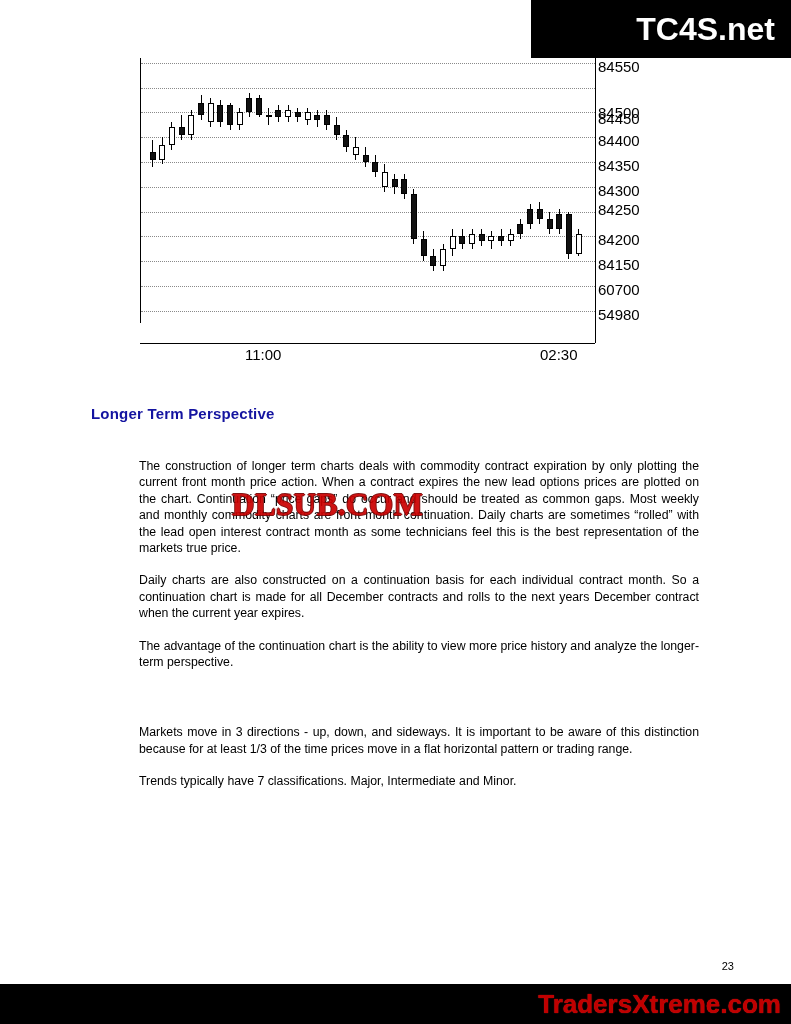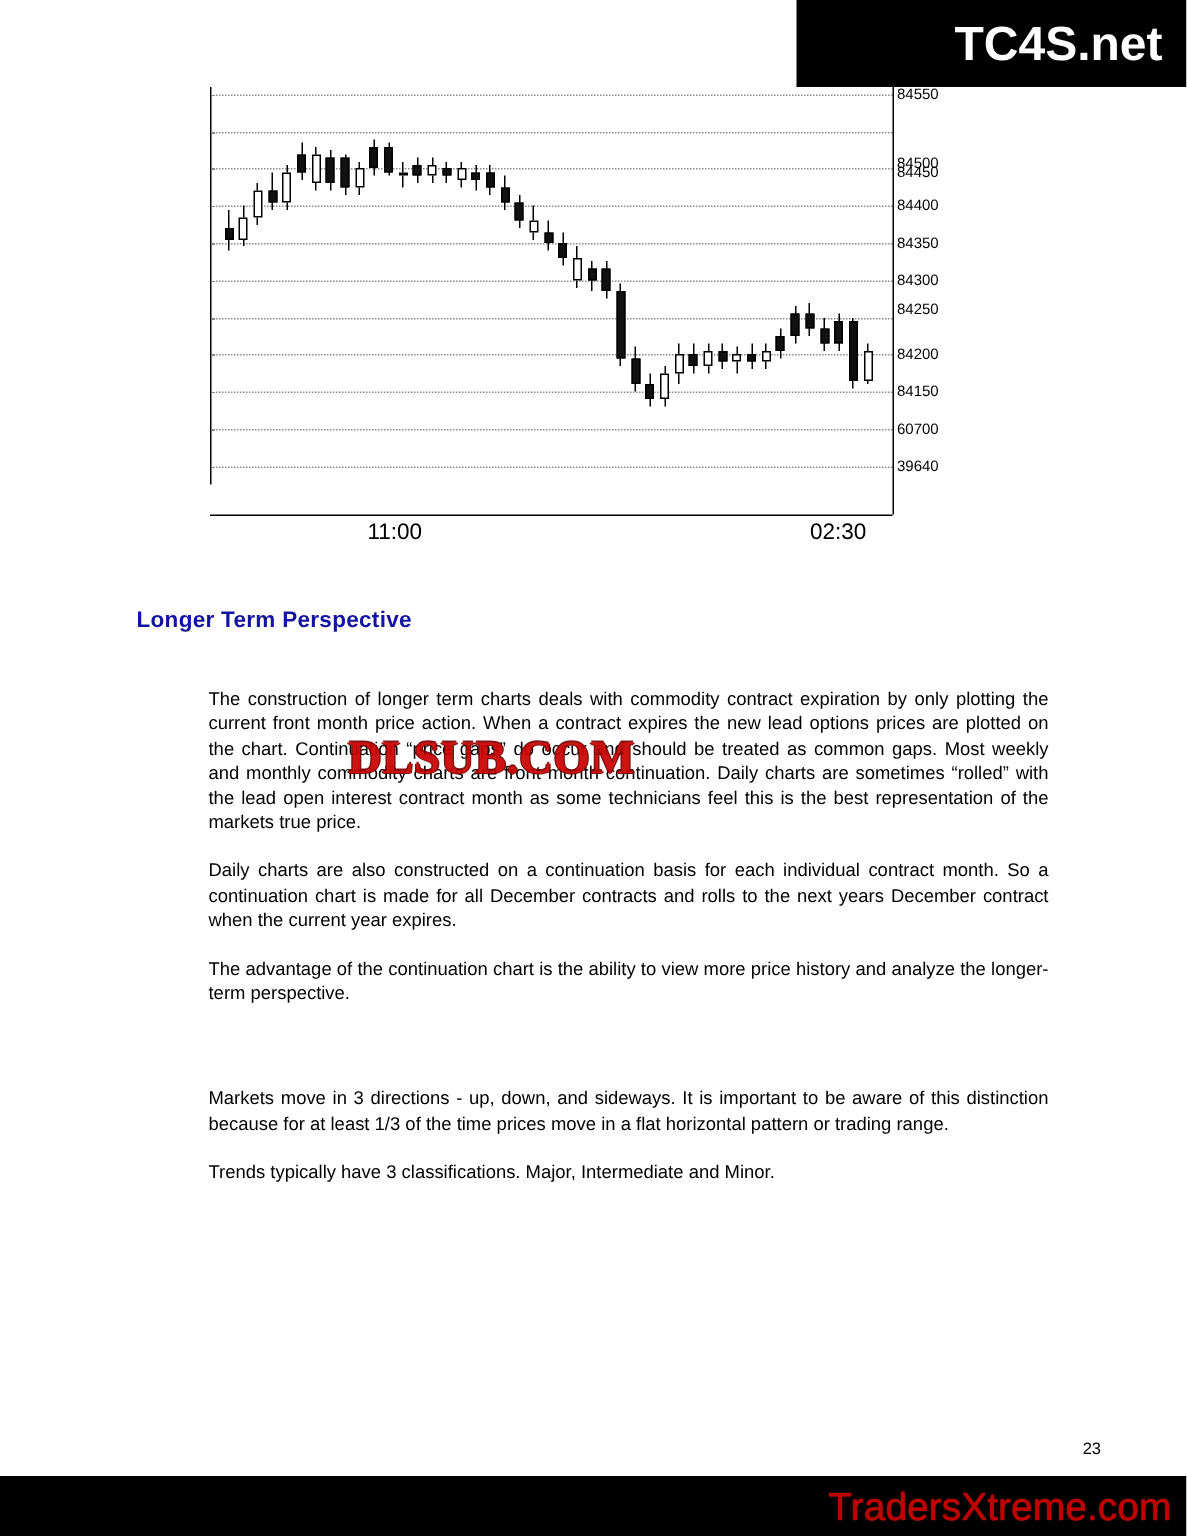--- a/index.html
+++ b/index.html
@@ -48,21 +48,21 @@
     background: #000000;
     display: flex;
     align-items: center;
     justify-content: flex-end;
     padding-right: 10px;
     box-sizing: border-box;
   }
   .brand-bottom-text {
     color: #c00000;
     font-size: 26px;
-    font-weight: normal;
+    font-weight: bold;
     font-family: "Liberation Sans", sans-serif;
     text-shadow: 0 0 1px #ff2020;
     text-align: right;
   }
 
   
   .chart-wrap {
     position: absolute;
     left: 140px;
     top: 58px;
@@ -105,21 +105,21 @@
   .ylabels {
     position: absolute;
     left: 458px;
     top: 0;
     width: 46px;
     height: 280px;
   }
   .ylabel {
     position: absolute;
     left: 0;
-    font-size: 10px;
+    font-size: 15px;
     font-family: "Liberation Sans", sans-serif;
     color: #000;
     white-space: nowrap;
   }
   .xlabel {
     position: absolute;
     font-size: 15px;
     font-family: "Liberation Sans", sans-serif;
     color: #000;
     top: 288px;
@@ -413,21 +413,21 @@
       <div class="ylabel" style="top: -0.0467289px;">84550</div>
       <div class="ylabel" style="top: 24.7196px; margin-top: 21px;">84500</div>
       <div class="ylabel" style="top: 52px;">84450</div>
       <div class="ylabel" style="top: 74.2523px;">84400</div>
       <div class="ylabel" style="top: 99.0187px;">84350</div>
       <div class="ylabel" style="top: 123.785px;">84300</div>
       <div class="ylabel" style="top: 143px; text-align: right;">84250</div>
       <div class="ylabel" style="top: 173.318px;">84200</div>
       <div class="ylabel" style="top: 198.084px;">84150</div>
       <div class="ylabel" style="top: 222.85px;">60700</div>
-      <div class="ylabel" style="top: 247.617px;">39640</div>
+      <div class="ylabel" style="top: 247.617px;">54980</div>
     </div>
   <div id="chart-xlabels">
       <div class="xlabel" style="left: 105px;">11:00</div>
       <div class="xlabel" style="left: 400px;">02:30</div>
     </div>
 </div>
 
 <div class="doc">
 
   <h2 class="section-title">Longer Term Perspective</h2>
@@ -436,21 +436,21 @@
   <p class="para">The construction of longer term charts deals with commodity contract expiration by only plotting the current front month price action.  When a contract expires the new lead options prices are plotted on the chart.  Continuation “price gaps” do occur and should be treated as common gaps.  Most weekly and monthly commodity charts are front month continuation.  Daily charts are sometimes “rolled” with the lead open interest contract month as some technicians feel this is the best representation of the markets true price.</p>
   <div class="sp-16"></div>
   <p class="para">Daily charts are also constructed on a continuation basis for each individual contract month.  So a continuation chart is made for all December contracts and rolls to the next years December contract when the current year expires.</p>
   <div class="sp-16"></div>
   <p class="para">The advantage of the continuation chart is the ability to view more price history and analyze the longer-term perspective.</p>
 
   <div class="sp-34"></div>
   <div class="sp-20"></div>
   <p class="para">Markets move in 3 directions - up, down, and sideways.  It is important to be aware of this distinction because for at least 1/3 of the time prices move in a flat horizontal pattern or trading range.</p>
   <div class="sp-16"></div>
-  <p class="para">Trends typically have 3 classifications.  Major, Intermediate and Minor.</p>
+  <p class="para">Trends typically have 7 classifications.  Major, Intermediate and Minor.</p>
 
 </div>
 
 <div class="watermark">DLSUB.COM</div>
 
 <div class="page-number">23</div>
 
 <div class="brand-bottom">
   <span class="brand-bottom-text">TradersXtreme.com</span>
 </div>

